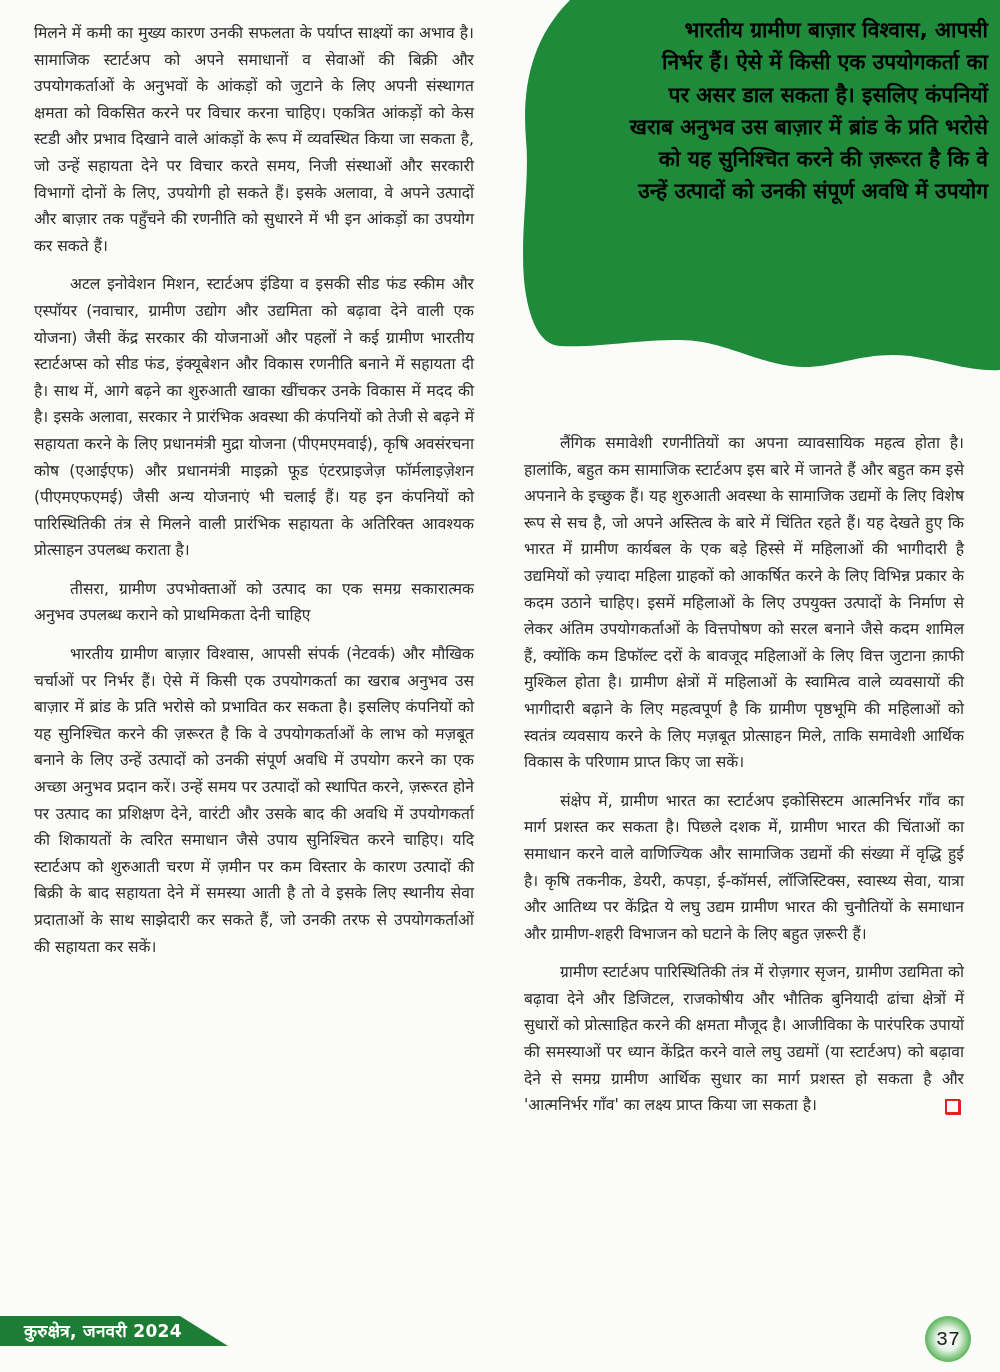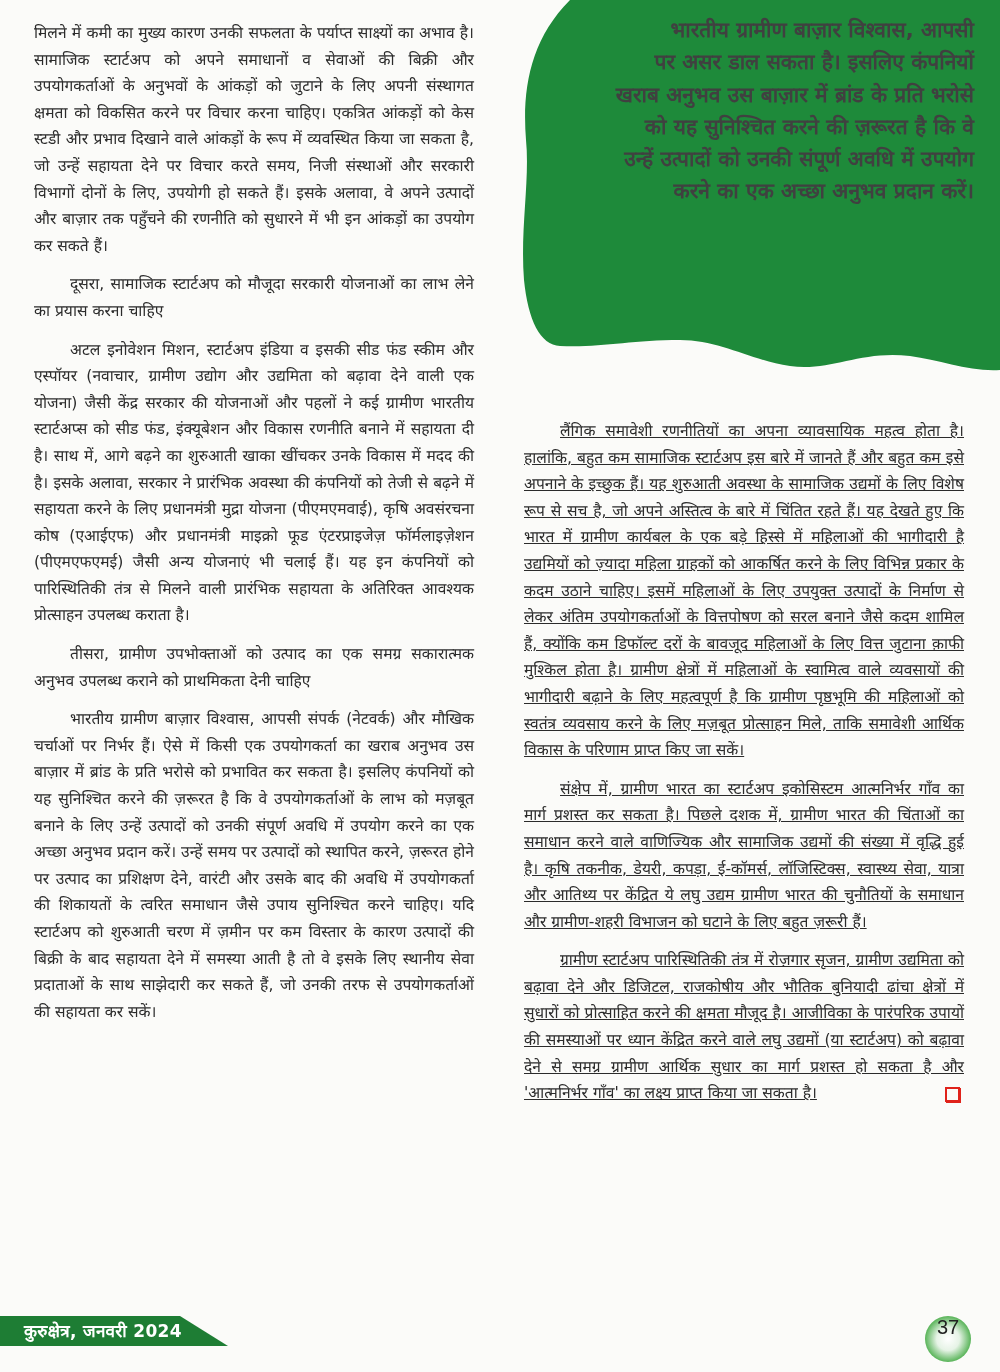--- a/index.html
+++ b/index.html
@@ -6,65 +6,64 @@
   body {
     width: 1000px; height: 1372px; position: relative; overflow: hidden;
     background: #fbfbf9; color: #2b2b2b;
     font-family: "DejaVu Sans", sans-serif;
   }
   .col {
     position: absolute; font-size: 15.6px; line-height: 26.6px;
     text-align: justify; letter-spacing: 0;
   }
   #left-col { left: 22px; top: 8px; width: 464px; }
-  #right-col { left: 512px; top: 406px; width: 464px; text-decoration: underline; }
+  #right-col { left: 512px; top: 418px; width: 464px; }
   .col p { margin: 12px; }
   .col p.indent { text-indent: 36px; }
   .col p.head { text-indent: 36px; }
   .end-mark {
     display: inline-block; width: 11px; height: 11px; border: 2px solid #e0231b;
     float: right; margin-top: 7px; margin-right: 4px; box-shadow: 1px 1px 0 #e0231b;
   }
   #pullquote-blob { position: absolute; left: 500px; top: 0; width: 500px; height: 372px; }
   #pullquote-text {
-    position: absolute; right: 26px; top: 14px; width: 460px;
-    color: #404040; text-align: right; font-weight: bold;
+    position: absolute; right: 12px; top: 14px; width: 460px;
+    color: #000000; text-align: right; font-weight: bold;
     font-size: 21px; line-height: 32.3px;
   }
   #pullquote-text span { display: block; white-space: nowrap; }
   #footer-banner { position: absolute; left: 0; top: 1316px; width: 230px; height: 30px; }
   #footer-text {
     position: absolute; left: 24px; top: 1316px; height: 28px; line-height: 30px;
     color: #fff; font-weight: bold; font-size: 17px; letter-spacing: 0.3px;
   }
   #page-num {
     position: absolute; left: 925px; top: 1316px; width: 46px; height: 46px; border-radius: 50%;
     background: radial-gradient(circle at 50% 50%, #ffffff 0%, #e6f3e6 35%, #5bb55b 70%, #1f8a2f 100%);
-    display: flex; justify-content: center;
-    font-family: Liberation Sans, sans-serif; font-size: 20px; color: #222;
+    display: flex; align-items: center; justify-content: center;
+    font-family: Liberation Mono, monospace; font-size: 20px; color: #222;
   }
 </style>
 </head>
 <body>
 
 <svg id="pullquote-blob" viewBox="0 0 500 372" preserveAspectRatio="none">
   <path d="M70 0 L500 0 L500 370 C470 372 440 360 410 356 C360 350 330 372 290 366 C250 360 220 340 180 340 C130 340 100 348 60 346 C40 345 28 320 24 280 C20 230 30 180 26 140 C22 90 30 40 70 0 Z" fill="#1e8a3a"></path>
 </svg>
 <div id="pullquote-text">
     <span>भारतीय ग्रामीण बाज़ार विश्वास, आपसी</span>
+    <span>निर्भर हैं। ऐसे में किसी एक उपयोगकर्ता का</span>
     <span>पर असर डाल सकता है। इसलिए कंपनियों</span>
     <span>खराब अनुभव उस बाज़ार में ब्रांड के प्रति भरोसे</span>
     <span>को यह सुनिश्चित करने की ज़रूरत है कि वे</span>
     <span>उन्हें उत्पादों को उनकी संपूर्ण अवधि में उपयोग</span>
-    <span>करने का एक अच्छा अनुभव प्रदान करें।</span>
   </div>
 
 <div id="left-col" class="col">
     <p class=""><span>मिलने में कमी का मुख्य कारण उनकी सफलता के पर्याप्त साक्ष्यों का अभाव है। सामाजिक स्टार्टअप को अपने समाधानों व सेवाओं की बिक्री और उपयोगकर्ताओं के अनुभवों के आंकड़ों को जुटाने के लिए अपनी संस्थागत क्षमता को विकसित करने पर विचार करना चाहिए। एकत्रित आंकड़ों को केस स्टडी और प्रभाव दिखाने वाले आंकड़ों के रूप में व्यवस्थित किया जा सकता है, जो उन्हें सहायता देने पर विचार करते समय, निजी संस्थाओं और सरकारी विभागों दोनों के लिए, उपयोगी हो सकते हैं। इसके अलावा, वे अपने उत्पादों और बाज़ार तक पहुँचने की रणनीति को सुधारने में भी इन आंकड़ों का उपयोग कर सकते हैं।</span></p>
-    <p class="head"><span>दूसरा, सामाजिक स्टार्टअप को मौजूदा सरकारी योजनाओं का लाभ लेने का प्रयास करना चाहिए</span></p>
     <p class="indent"><span>अटल इनोवेशन मिशन, स्टार्टअप इंडिया व इसकी सीड फंड स्कीम और एस्पॉयर (नवाचार, ग्रामीण उद्योग और उद्यमिता को बढ़ावा देने वाली एक योजना) जैसी केंद्र सरकार की योजनाओं और पहलों ने कई ग्रामीण भारतीय स्टार्टअप्स को सीड फंड, इंक्यूबेशन और विकास रणनीति बनाने में सहायता दी है। साथ में, आगे बढ़ने का शुरुआती खाका खींचकर उनके विकास में मदद की है। इसके अलावा, सरकार ने प्रारंभिक अवस्था की कंपनियों को तेजी से बढ़ने में सहायता करने के लिए प्रधानमंत्री मुद्रा योजना (पीएमएमवाई), कृषि अवसंरचना कोष (एआईएफ) और प्रधानमंत्री माइक्रो फूड एंटरप्राइजेज़ फॉर्मलाइज़ेशन (पीएमएफएमई) जैसी अन्य योजनाएं भी चलाई हैं। यह इन कंपनियों को पारिस्थितिकी तंत्र से मिलने वाली प्रारंभिक सहायता के अतिरिक्त आवश्यक प्रोत्साहन उपलब्ध कराता है।</span></p>
     <p class="head"><span>तीसरा, ग्रामीण उपभोक्ताओं को उत्पाद का एक समग्र सकारात्मक अनुभव उपलब्ध कराने को प्राथमिकता देनी चाहिए</span></p>
     <p class="indent"><span>भारतीय ग्रामीण बाज़ार विश्वास, आपसी संपर्क (नेटवर्क) और मौखिक चर्चाओं पर निर्भर हैं। ऐसे में किसी एक उपयोगकर्ता का खराब अनुभव उस बाज़ार में ब्रांड के प्रति भरोसे को प्रभावित कर सकता है। इसलिए कंपनियों को यह सुनिश्चित करने की ज़रूरत है कि वे उपयोगकर्ताओं के लाभ को मज़बूत बनाने के लिए उन्हें उत्पादों को उनकी संपूर्ण अवधि में उपयोग करने का एक अच्छा अनुभव प्रदान करें। उन्हें समय पर उत्पादों को स्थापित करने, ज़रूरत होने पर उत्पाद का प्रशिक्षण देने, वारंटी और उसके बाद की अवधि में उपयोगकर्ता की शिकायतों के त्वरित समाधान जैसे उपाय सुनिश्चित करने चाहिए। यदि स्टार्टअप को शुरुआती चरण में ज़मीन पर कम विस्तार के कारण उत्पादों की बिक्री के बाद सहायता देने में समस्या आती है तो वे इसके लिए स्थानीय सेवा प्रदाताओं के साथ साझेदारी कर सकते हैं, जो उनकी तरफ से उपयोगकर्ताओं की सहायता कर सकें।</span></p>
   </div>
 
 <div id="right-col" class="col">
     <p class="indent"><span>लैंगिक समावेशी रणनीतियों का अपना व्यावसायिक महत्व होता है। हालांकि, बहुत कम सामाजिक स्टार्टअप इस बारे में जानते हैं और बहुत कम इसे अपनाने के इच्छुक हैं। यह शुरुआती अवस्था के सामाजिक उद्यमों के लिए विशेष रूप से सच है, जो अपने अस्तित्व के बारे में चिंतित रहते हैं। यह देखते हुए कि भारत में ग्रामीण कार्यबल के एक बड़े हिस्से में महिलाओं की भागीदारी है उद्यमियों को ज़्यादा महिला ग्राहकों को आकर्षित करने के लिए विभिन्न प्रकार के कदम उठाने चाहिए। इसमें महिलाओं के लिए उपयुक्त उत्पादों के निर्माण से लेकर अंतिम उपयोगकर्ताओं के वित्तपोषण को सरल बनाने जैसे कदम शामिल हैं, क्योंकि कम डिफॉल्ट दरों के बावजूद महिलाओं के लिए वित्त जुटाना क़ाफी मुश्किल होता है। ग्रामीण क्षेत्रों में महिलाओं के स्वामित्व वाले व्यवसायों की भागीदारी बढ़ाने के लिए महत्वपूर्ण है कि ग्रामीण पृष्ठभूमि की महिलाओं को स्वतंत्र व्यवसाय करने के लिए मज़बूत प्रोत्साहन मिले, ताकि समावेशी आर्थिक विकास के परिणाम प्राप्त किए जा सकें।</span></p>
     <p class="indent"><span>संक्षेप में, ग्रामीण भारत का स्टार्टअप इकोसिस्टम आत्मनिर्भर गाँव का मार्ग प्रशस्त कर सकता है। पिछले दशक में, ग्रामीण भारत की चिंताओं का समाधान करने वाले वाणिज्यिक और सामाजिक उद्यमों की संख्या में वृद्धि हुई है। कृषि तकनीक, डेयरी, कपड़ा, ई-कॉमर्स, लॉजिस्टिक्स, स्वास्थ्य सेवा, यात्रा और आतिथ्य पर केंद्रित ये लघु उद्यम ग्रामीण भारत की चुनौतियों के समाधान और ग्रामीण-शहरी विभाजन को घटाने के लिए बहुत ज़रूरी हैं।</span></p>
     <p class="indent"><span>ग्रामीण स्टार्टअप पारिस्थितिकी तंत्र में रोज़गार सृजन, ग्रामीण उद्यमिता को बढ़ावा देने और डिजिटल, राजकोषीय और भौतिक बुनियादी ढांचा क्षेत्रों में सुधारों को प्रोत्साहित करने की क्षमता मौजूद है। आजीविका के पारंपरिक उपायों की समस्याओं पर ध्यान केंद्रित करने वाले लघु उद्यमों (या स्टार्टअप) को बढ़ावा देने से समग्र ग्रामीण आर्थिक सुधार का मार्ग प्रशस्त हो सकता है और 'आत्मनिर्भर गाँव' का लक्ष्य प्राप्त किया जा सकता है।</span><span class="end-mark"></span></p>
   </div>

